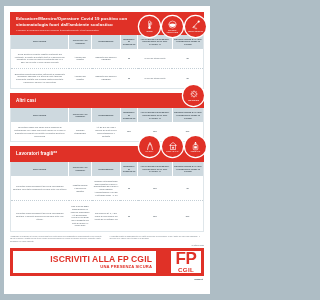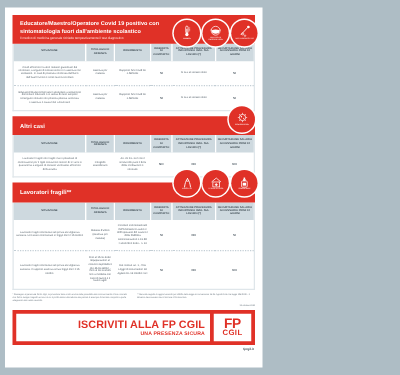--- a/index.html
+++ b/index.html
@@ -75,21 +75,21 @@
     font-size:1.75px; line-height:1.35; color:#6d7880; flex:1;
   }
   .dateline {
     text-align:right; font-size:1.7px; color:#8b959c;
     padding:1px 6px 2px 6px; font-weight:bold;
   }
   
   .cta {
     margin:0 6px; background:#e03127;
     display:flex; align-items:stretch;
-    padding:3px; gap:3px; height:28px;
+    padding:3px; gap:15px; height:28px;
   }
   .cta-slogan {
     flex:1; background:#ffffff;
     display:flex; flex-direction:column;
     align-items:flex-end; justify-content:center;
     padding-right:4px;
   }
   .cta-line1 {
     color:#e03127; font-weight:bold; font-size:8.6px;
     letter-spacing:.1px; line-height:1;
@@ -97,21 +97,21 @@
   .cta-line2 {
     color:#e03127; font-weight:bold; font-size:4.1px;
     letter-spacing:.15px; line-height:1; margin-top:1.5px;
   }
   .cta-logo {
     width:30px; background:#ffffff;
     display:flex; flex-direction:column;
     align-items:center; justify-content:center;
   }
   .cta-logo .fp {
-    color:#e03127; font-weight:bold; font-size:11px;
+    color:#e03127; font-weight:bold; font-size:17px;
     line-height:.95; letter-spacing:-.3px;
   }
   .cta-logo .cgil {
     color:#e03127; font-weight:bold; font-size:6.2px;
     line-height:1; letter-spacing:.3px;
   }
   .site {
     text-align:right; padding:1.5px 7px 0 0;
     font-size:2.4px; color:#3d4a52; font-weight:bold;
   }

